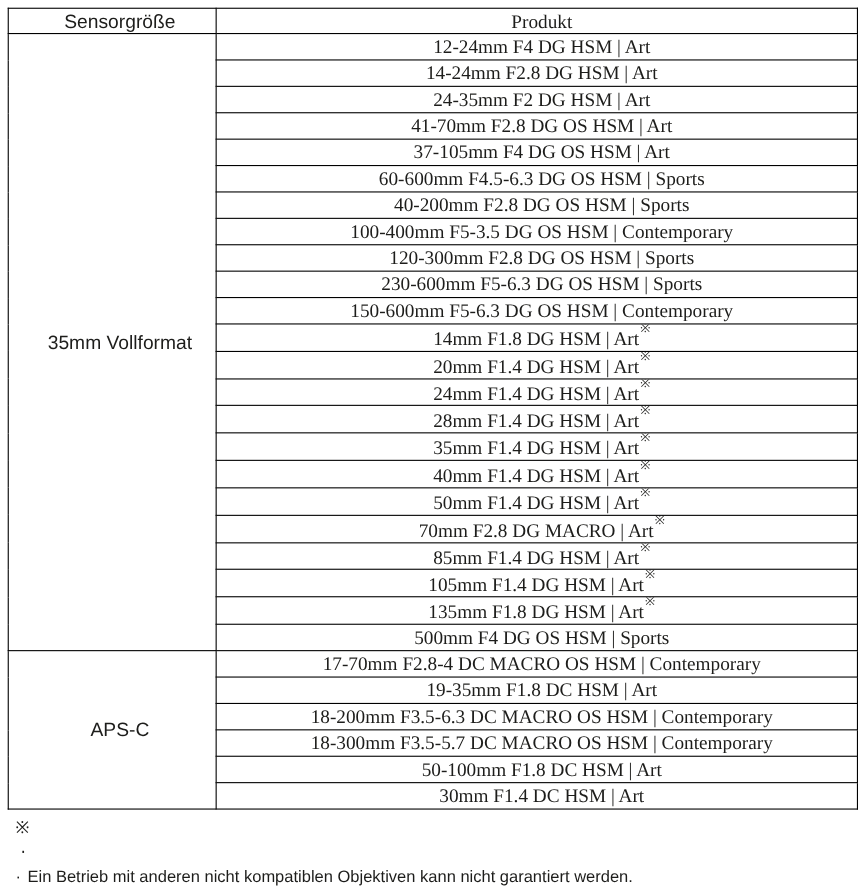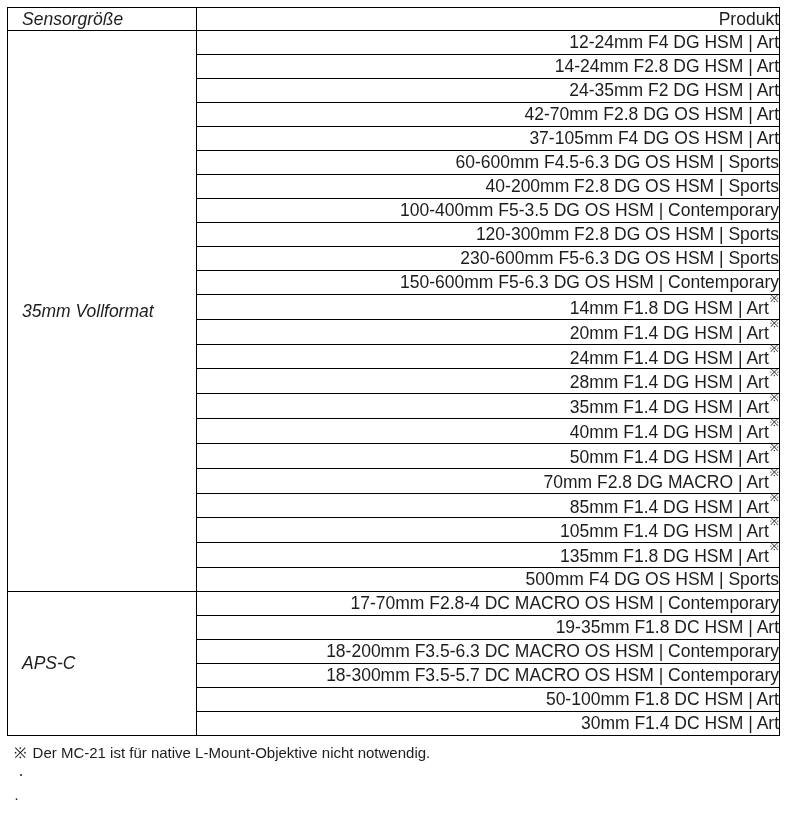--- a/index.html
+++ b/index.html
@@ -35,29 +35,29 @@
     font-weight: 400;
     color: #1d1d1b;
     box-sizing: border-box;
     white-space: nowrap;
     overflow: hidden;
   }
   thead tr { height: 23px; }
   tbody tr { height: 24px; }
   th.sensor-header, td.sensor-cell {
     width: 189px;
-    text-align: left;
+    text-align: center;
     padding: 0 0 0 14px;
     vertical-align: middle;
-    font-style: italic;
   }
   th.product-header, td.product-cell {
-    text-align: right;
+    text-align: center;
     padding: 0 0 0 9px;
     vertical-align: middle;
+    font-family: Liberation Serif, serif;
   }
   sup.fnmark {
     font-size: 11px;
     position: relative;
     top: -5px;
     margin-left: 1px;
   }
   .footnotes {
     position: absolute;
     left: 14px;
@@ -97,21 +97,21 @@
           <td class="sensor-cell" rowspan="23">35mm Vollformat</td>
           <td class="product-cell"><span>12-24mm F4 DG HSM | Art</span></td>
         </tr>
         <tr>
           <td class="product-cell"><span>14-24mm F2.8 DG HSM | Art</span></td>
         </tr>
         <tr>
           <td class="product-cell"><span>24-35mm F2 DG HSM | Art</span></td>
         </tr>
         <tr>
-          <td class="product-cell"><span>42-70mm F2.8 DG OS HSM | Art</span></td>
+          <td class="product-cell"><span>41-70mm F2.8 DG OS HSM | Art</span></td>
         </tr>
         <tr>
           <td class="product-cell"><span>37-105mm F4 DG OS HSM | Art</span></td>
         </tr>
         <tr>
           <td class="product-cell"><span>60-600mm F4.5-6.3 DG OS HSM | Sports</span></td>
         </tr>
         <tr>
           <td class="product-cell"><span>40-200mm F2.8 DG OS HSM | Sports</span></td>
         </tr>
@@ -181,23 +181,23 @@
         </tr>
         <tr>
           <td class="product-cell"><span>30mm F1.4 DC HSM | Art</span></td>
         </tr>
       </tbody>
   </table>
 
   <div class="footnotes" id="footnotes">
       <div class="fn-line sans">
         <span class="fn-marker">※</span>
-        <span class="fn-text">Der MC-21 ist für native L-Mount-Objektive nicht notwendig.</span>
       </div>
       <div class="fn-line mono">
         <span class="fn-marker">·</span>
       </div>
       <div class="fn-line sans">
         <span class="fn-marker">·</span>
+        <span class="fn-text">Ein Betrieb mit anderen nicht kompatiblen Objektiven kann nicht garantiert werden.</span>
       </div>
     </div>
 
 </div>
 
 </body></html>

